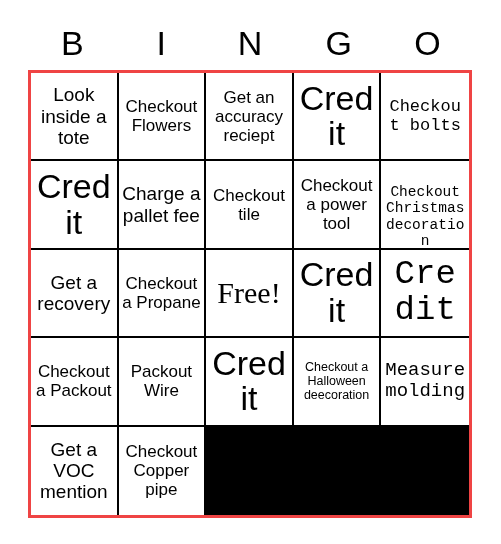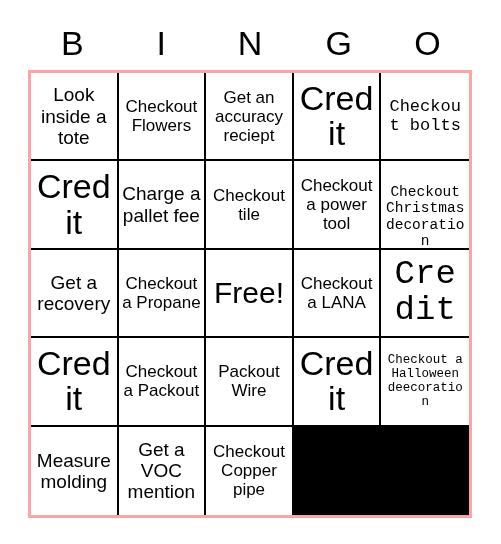--- a/index.html
+++ b/index.html
@@ -38,21 +38,21 @@
     letter-spacing: 0px;
     color: #000000;
   }
   #grid {
     position: absolute;
     left: 28px;
     top: 70px;
     width: 444px;
     height: 448px;
     box-sizing: border-box;
-    border: 3px solid #fca5a5;
+    border: 3px solid #ef4444;
     display: grid;
     grid-template-columns: repeat(5, 1fr);
     grid-template-rows: repeat(5, 1fr);
     background: #000000;
     gap: 0;
   }
   .cell {
     box-sizing: border-box;
     background: #ffffff;
     border-right: 2px solid #000000;
@@ -70,21 +70,21 @@
   }
   .cell:nth-child(n+21) {
     border-bottom: none;
   }
   .cell-text {
     display: block;
     width: 100%;
     line-height: 1.12;
     word-wrap: break-word;
   }
-  .size-xl  { font-size: 30px; line-height: 1.05; }
+  .size-xl  { font-size: 30px; line-height: 1.05; font-family: Liberation Serif, serif; }
   .size-lg  { font-size: 34px; line-height: 1.05; }
   .size-md  { font-size: 19px; }
   .size-sm  { font-size: 17px; }
   .size-xs  { font-size: 14.5px; margin-top: 24px; }
   .size-xxs { font-size: 12.5px; }
 </style>
 </head>
 <body>
 
 <div id="card">
@@ -134,23 +134,20 @@
     <div class="cell">
         <span class="cell-text size-md">Get a recovery</span>
       </div>
     <div class="cell">
         <span class="cell-text size-sm">Checkout a Propane</span>
       </div>
     <div class="cell">
         <span class="cell-text size-xl">Free!</span>
       </div>
     <div class="cell">
-        <span class="cell-text size-sm">Checkout a LANA</span>
-      </div>
-    <div class="cell">
         <span class="cell-text size-lg">Credit</span>
       </div>
 
     <div class="cell">
         <span class="cell-text size-lg">Credit</span>
       </div>
     <div class="cell">
         <span class="cell-text size-sm">Checkout a Packout</span>
       </div>
     <div class="cell">

